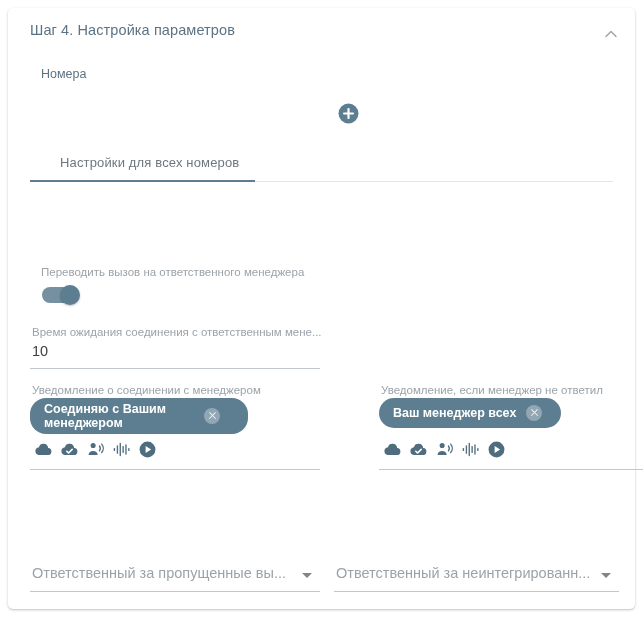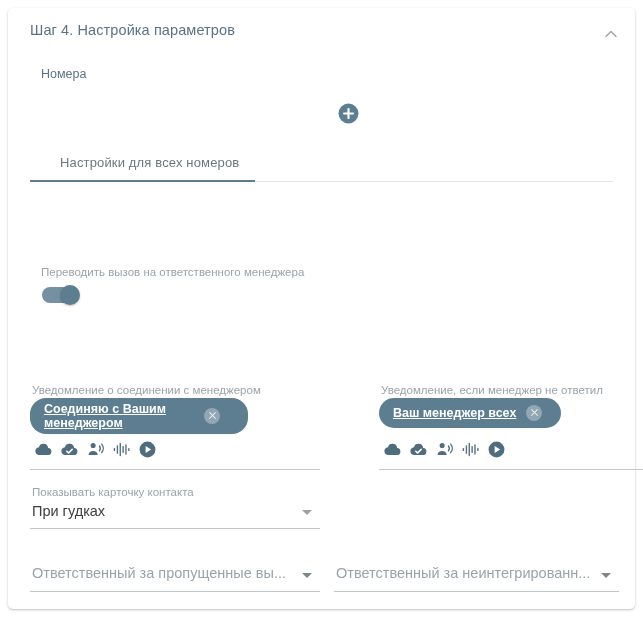--- a/index.html
+++ b/index.html
@@ -253,21 +253,20 @@
     padding: 4px 8px 4px 14px;
     box-sizing: border-box;
     cursor: pointer;
   }
   .chip-text {
     font-size: 12.5px;
     font-weight: bold;
     color: #ffffff;
     line-height: 14px;
     max-width: 150px;
-    text-decoration: underline;
   }
   .chip-x {
     margin-left: 10px;
     width: 16px;
     height: 16px;
     flex: 0 0 16px;
     border-radius: 50%;
     background: rgba(255,255,255,0.32);
     position: relative;
     cursor: pointer;
@@ -364,20 +363,25 @@
       <div class="tab-underline-rest"></div>
     </div>
 
 
     <div class="toggle-label">Переводить вызов на ответственного менеджера</div>
     <div class="toggle">
       <div class="toggle-track"></div>
       <div class="toggle-thumb"></div>
     </div>
 
+    <div class="field" style="left:22px; top:318px; width:290px; height:44px;">
+      <div class="field-label">Время ожидания соединения с ответственным мене...</div>
+      <div class="field-value">10</div>
+      <div class="field-underline" style="width:290px;"></div>
+    </div>
 
     <div class="chip-block" style="left:22px; top:376px; width:290px; height:90px;">
       <div class="chip-label">Уведомление о соединении с менеджером</div>
       <div class="chip" style="width:218px;">
         <span class="chip-text">Соединяю с Вашим менеджером</span>
         <span class="chip-x"></span>
       </div>
       <div class="icon-row" style="left:4px; top:56px;">
         <span class="icon-btn">
           <svg width="19" height="19" viewBox="0 0 24 24">
@@ -457,26 +461,20 @@
         <span class="icon-btn">
           <svg width="19" height="19" viewBox="0 0 24 24">
               <circle cx="12" cy="12" r="10" fill="#4f6d7e"></circle>
               <path d="M9.6 7.6l7 4.4-7 4.4z" fill="#ffffff"></path>
             </svg>
         </span>
       </div>
       <div class="chip-underline" style="left:0; top:85px; width:285px;"></div>
     </div>
 
-    <div class="field" style="left:22px; top:478px; width:290px; height:44px;">
-      <div class="field-label">Показывать карточку контакта</div>
-      <div class="field-value">При гудках</div>
-      <div class="caret-md" style="right:8px;"></div>
-      <div class="field-underline" style="width:290px;"></div>
-    </div>
 
     <div class="ph-select" style="left:22px; top:557px; width:290px; height:28px;">
       <div class="ph-text">Ответственный за пропущенные вы...</div>
       <div class="caret-ph" style="right:8px;"></div>
       <div class="ph-underline" style="width:290px;"></div>
     </div>
 
     <div class="ph-select" style="left:326px; top:557px; width:285px; height:28px;">
       <div class="ph-text">Ответственный за неинтегрированн...</div>
       <div class="caret-ph" style="right:8px;"></div>

